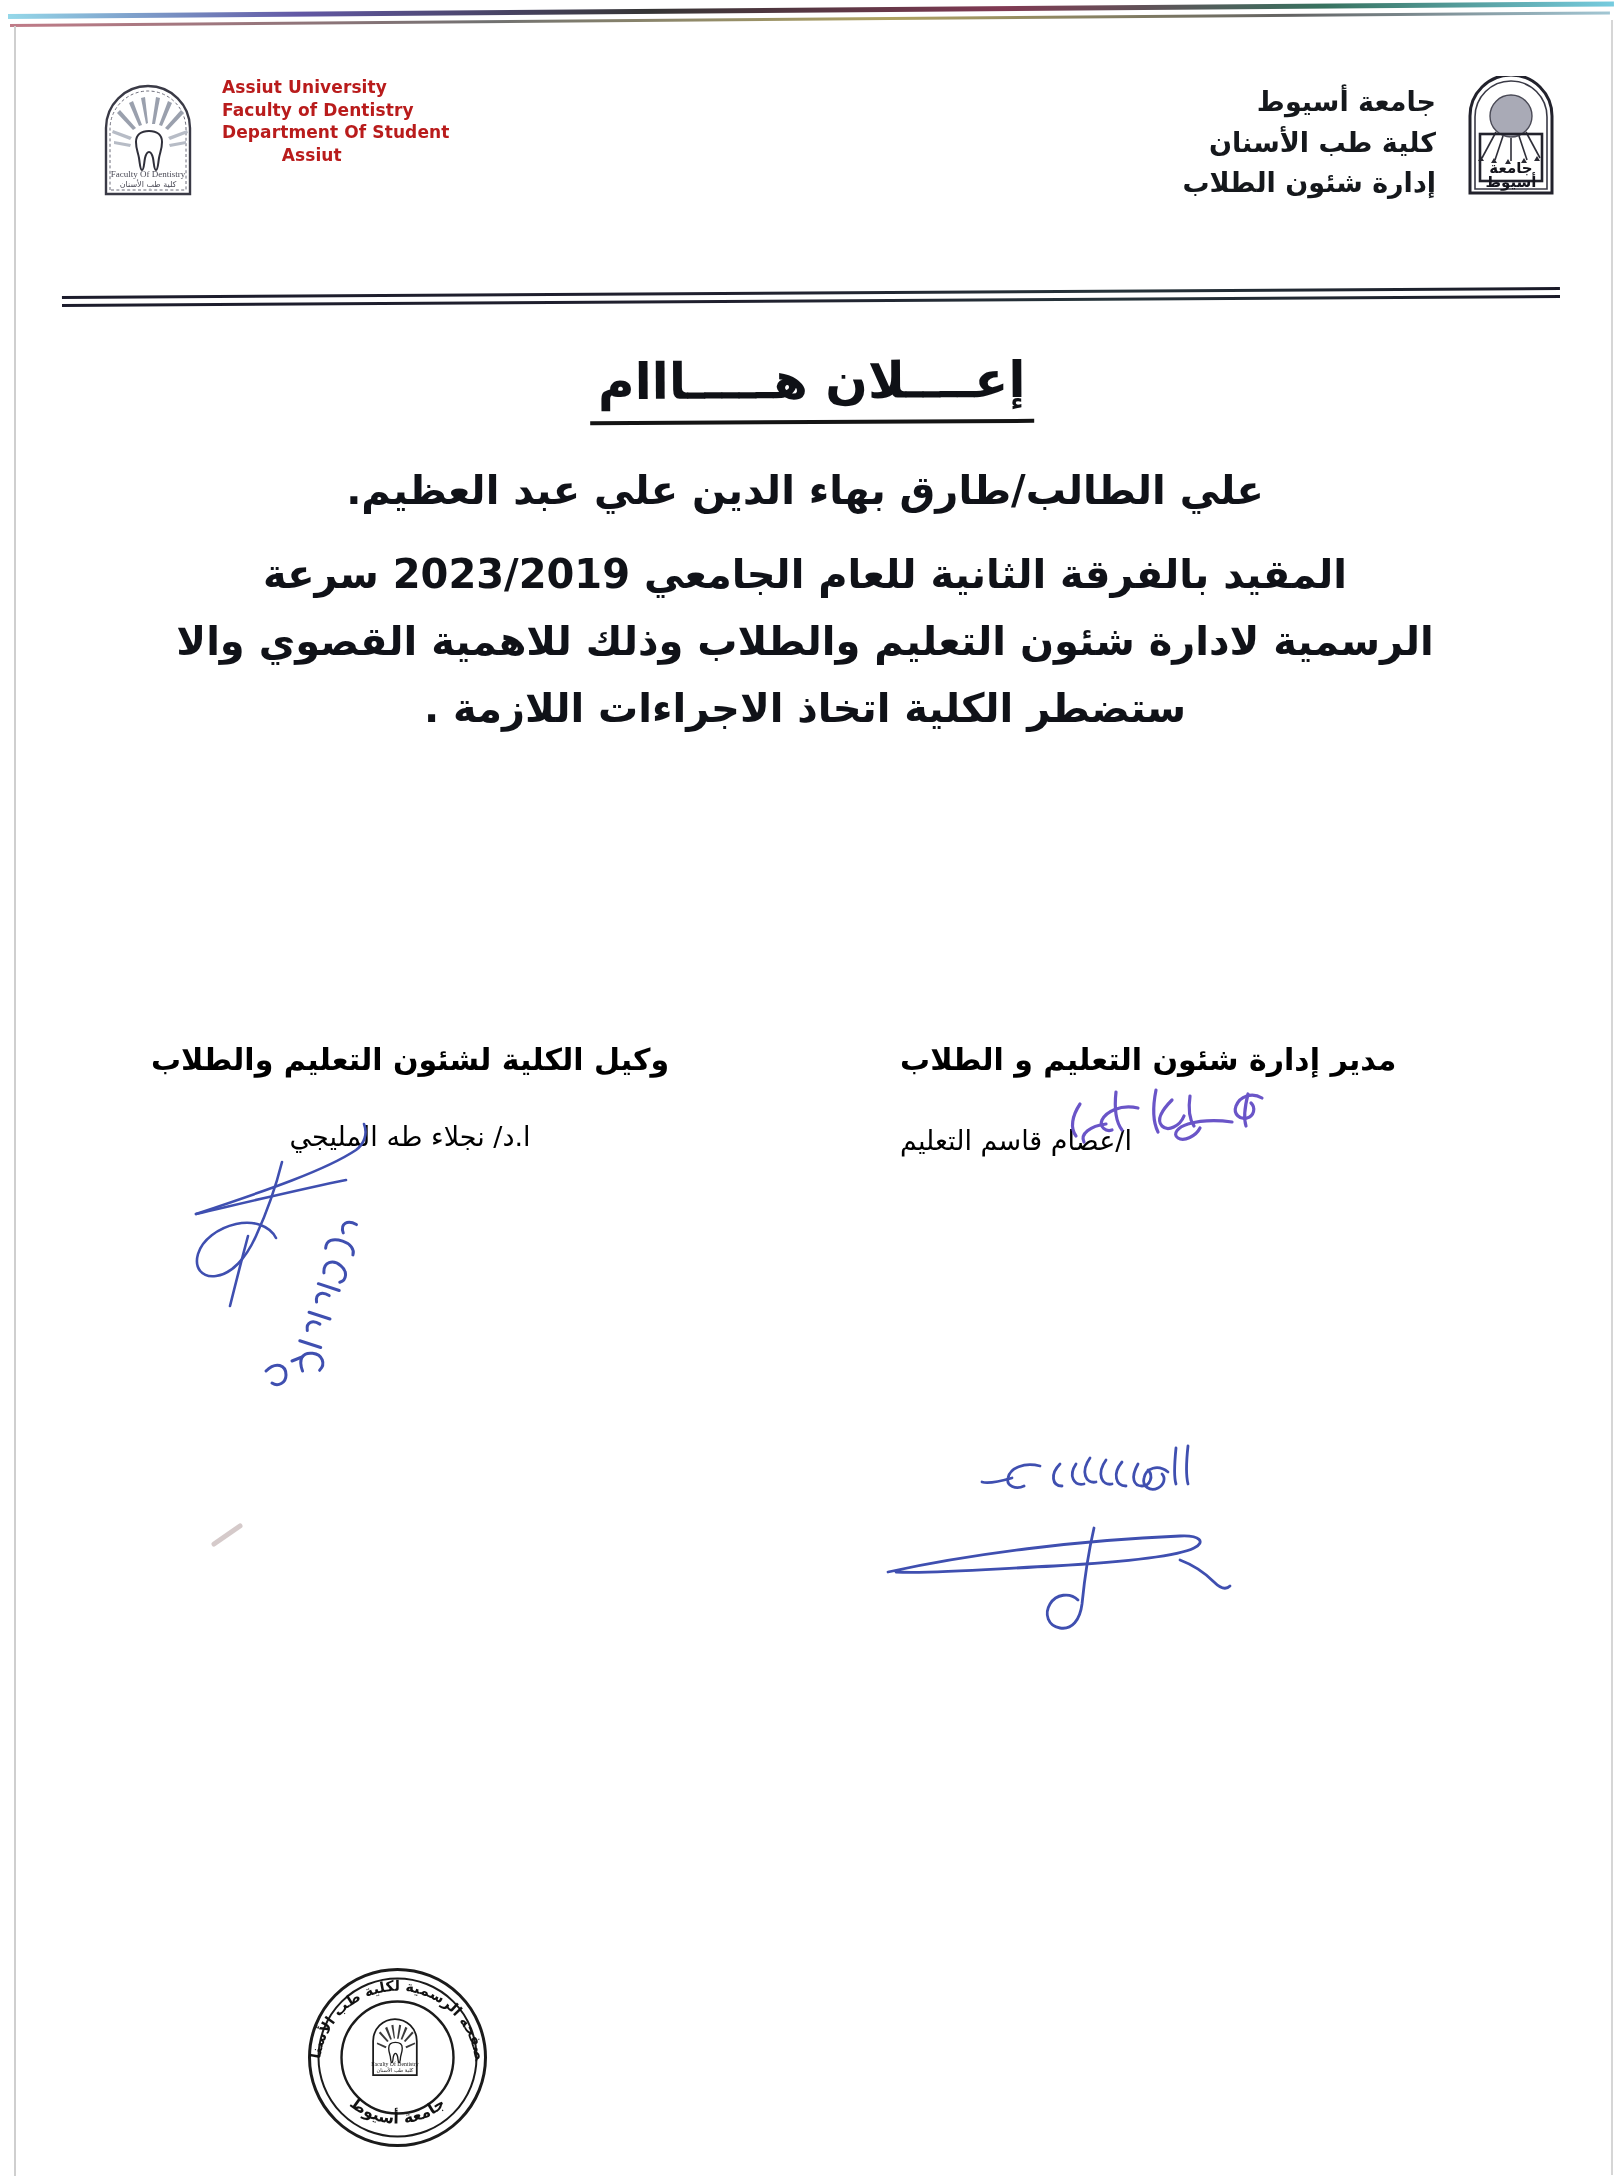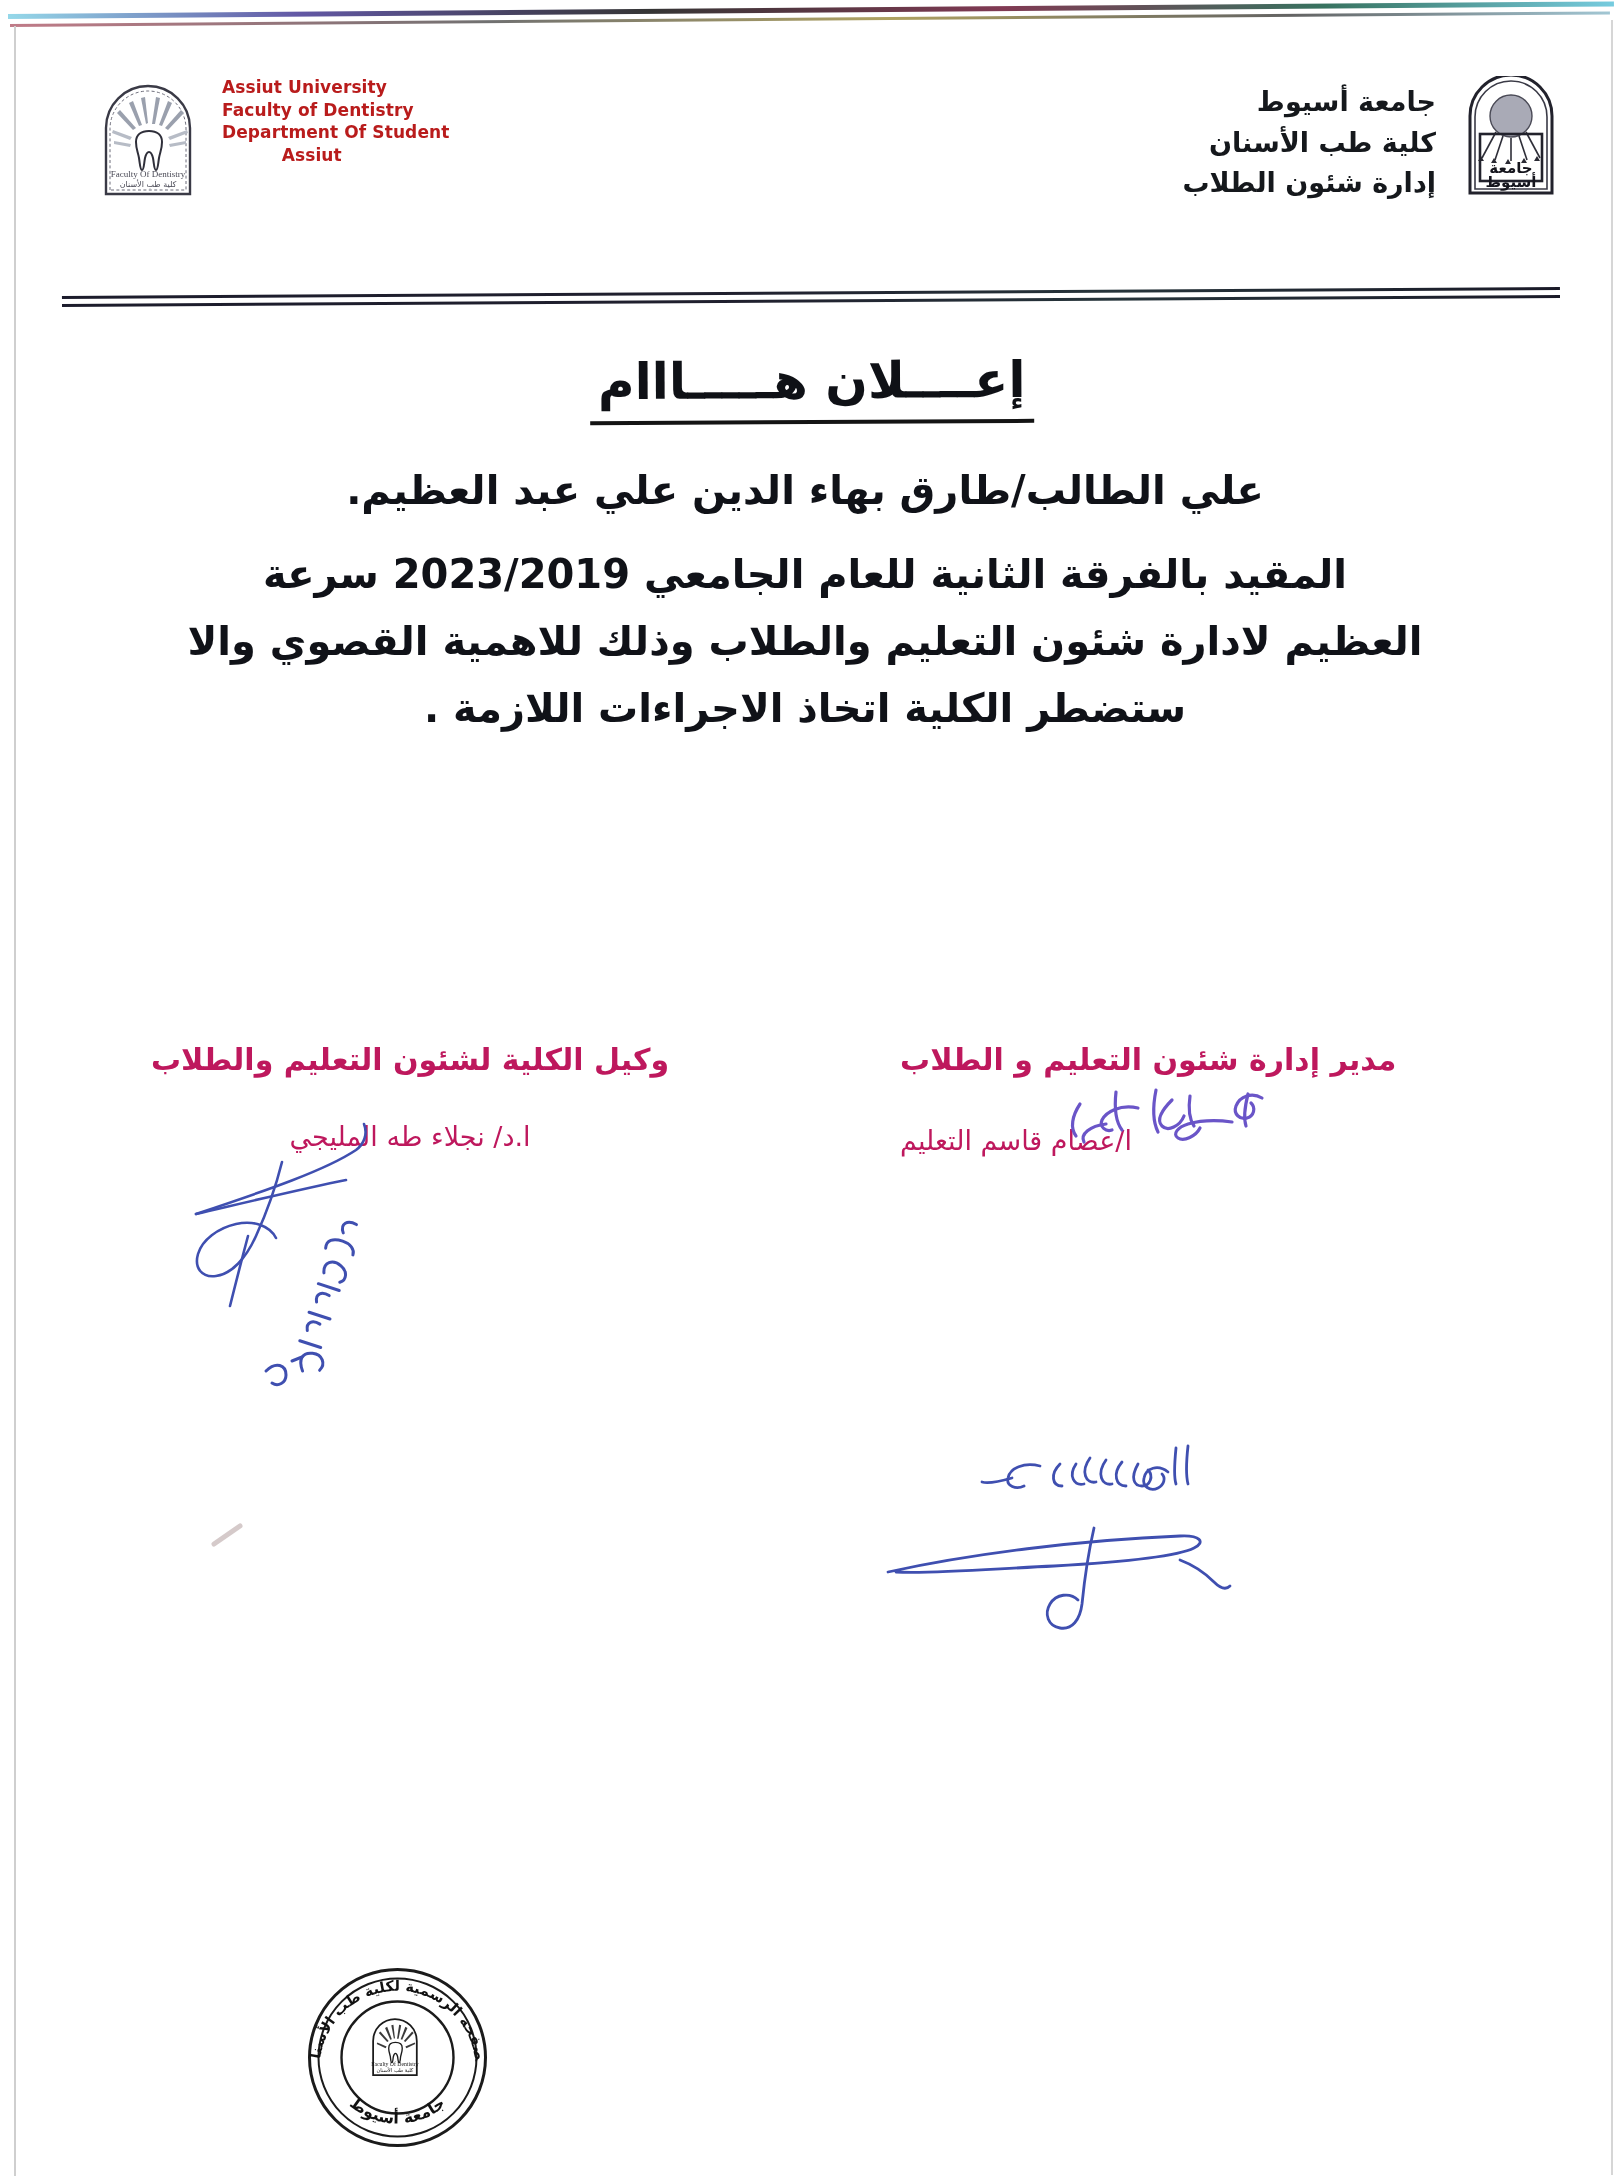--- a/index.html
+++ b/index.html
@@ -193,21 +193,21 @@
     width: 1450px;
     display: flex;
     justify-content: space-between;
     direction: rtl;
   }
   .sig-block {
     position: relative;
     direction: rtl;
     text-align: center;
     font-family: "DejaVu Sans", "Liberation Sans", sans-serif;
-    color: #be185d;
+    color: #000000;
   }
   .sig-title {
     font-size: 30px;
     font-weight: 700;
     line-height: 1.3;
     white-space: nowrap;
   }
   .sig-name {
     font-size: 27px;
     font-weight: 400;
@@ -327,21 +327,21 @@
   <div class="title-wrap">
     <div class="title">إعــــلان هـــــااام</div>
   </div>
 
   <div class="body-text">
     <div class="para-1">
       <div class="body-line">علي الطالب/طارق بهاء الدين علي عبد العظيم.</div>
     </div>
     <div class="para-2">
       <div class="body-line">المقيد بالفرقة الثانية للعام الجامعي 2023/2019 سرعة</div>
-      <div class="body-line">العظيم لادارة شئون التعليم والطلاب وذلك للاهمية القصوي والا</div>
+      <div class="body-line">الرسمية لادارة شئون التعليم والطلاب وذلك للاهمية القصوي والا</div>
       <div class="body-line">ستضطر الكلية اتخاذ الاجراءات اللازمة .</div>
     </div>
   </div>
 
   <div class="sig-row">
 
     <div class="sig-block sig-right">
       <div class="sig-title">مدير إدارة شئون التعليم و الطلاب</div>
       <div class="sig-name">ا/عصام قاسم التعليم</div>
     </div>

